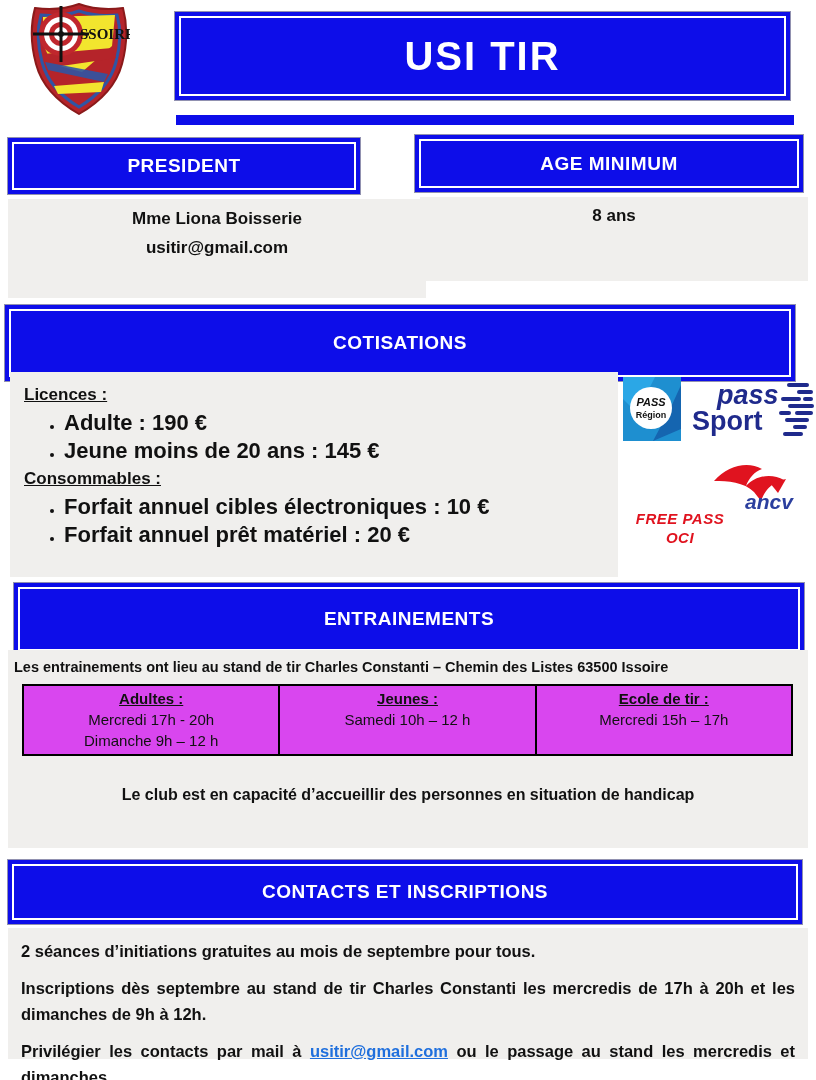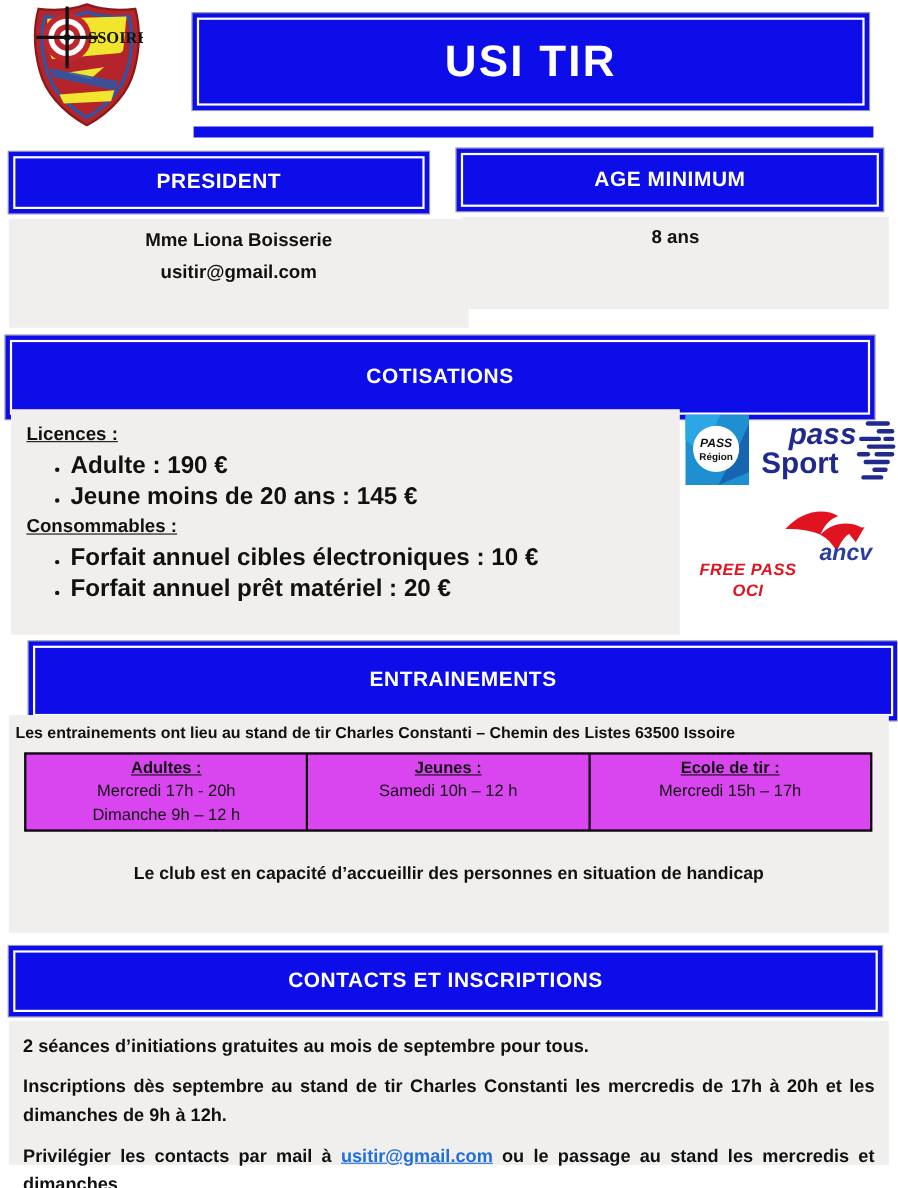--- a/index.html
+++ b/index.html
@@ -74,21 +74,21 @@
       </g>
       <text x="52" y="37" font-family="Liberation Serif, serif" font-weight="700" font-size="15" fill="#111">SSOIRE</text>
     </svg>
   </div>
 
   <div class="hdr title-banner" style="left:175px;top:12px;width:615px;height:88px;">
     <div class="hdr-inner">USI TIR</div>
   </div>
   <div class="shadow-bar" style="left:176px;top:115px;width:618px;height:10px;"></div>
 
-  <div class="hdr section-hdr" style="left:8px;top:138px;width:382px;height:56px;">
+  <div class="hdr section-hdr" style="left:8px;top:138px;width:352px;height:56px;">
     <div class="hdr-inner">PRESIDENT</div>
   </div>
   <div class="panel center-txt" style="left:8px;top:199px;width:418px;height:99px;">
     <div class="pres-name">Mme Liona Boisserie</div>
     <div class="pres-mail">usitir@gmail.com</div>
   </div>
 
   <div class="hdr section-hdr" style="left:415px;top:135px;width:388px;height:57px;">
     <div class="hdr-inner">AGE MINIMUM</div>
   </div>
@@ -148,21 +148,21 @@
       <path d="M60,24 L76,20 L68,34 Z" fill="#e0131f"></path>
       <text x="35" y="50" font-style="italic" font-weight="700" font-size="21" fill="#2b3f9e">ancv</text>
     </svg>
   </div>
 
   <div class="freepass" style="left:630px;top:509px;width:100px;">
     <div>FREE PASS</div>
     <div>OCI</div>
   </div>
 
-  <div class="hdr section-hdr" style="left:26px;top:583px;width:790px;height:72px;">
+  <div class="hdr section-hdr" style="left:14px;top:583px;width:790px;height:72px;">
     <div class="hdr-inner">ENTRAINEMENTS</div>
   </div>
   <div class="panel" style="left:8px;top:650px;width:800px;height:198px;">
     <div class="location-line">Les entrainements ont lieu au stand de tir Charles Constanti – Chemin des Listes 63500 Issoire</div>
     <div class="sched">
       <div class="sched-col">
         <div class="sched-title">Adultes :</div>
         <div class="sched-line">Mercredi 17h - 20h</div>
         <div class="sched-line">Dimanche 9h – 12 h</div>
       </div>

